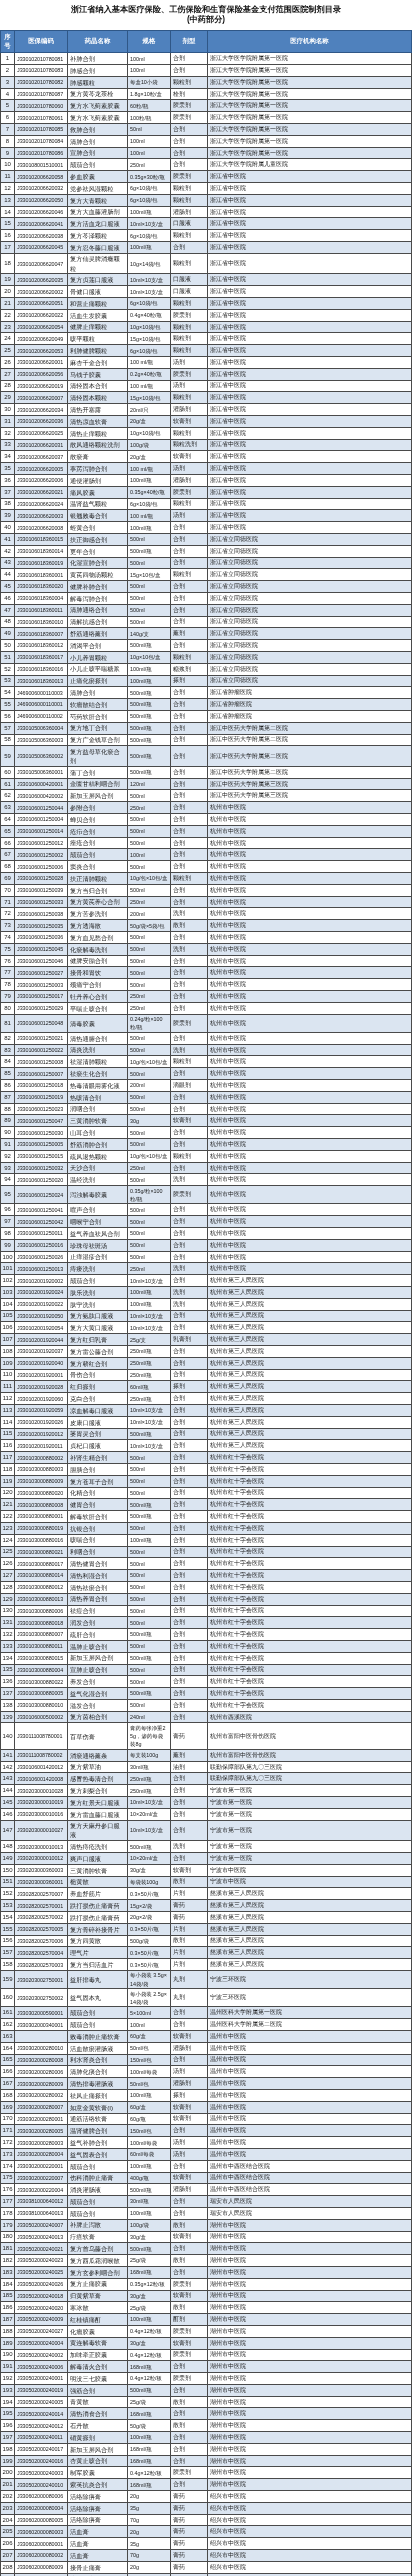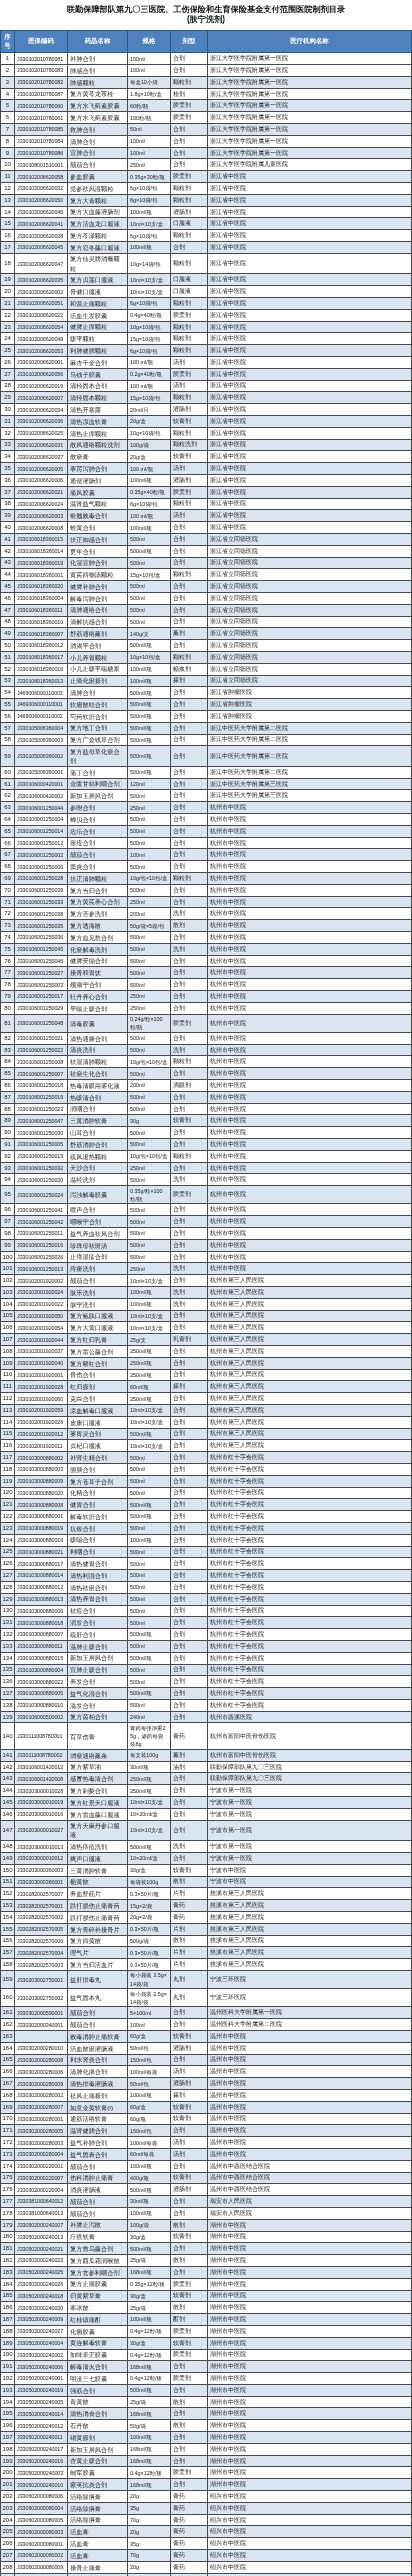--- a/index.html
+++ b/index.html
@@ -40,22 +40,22 @@
   <div class="wm-layer">
       <div class="wm" style="top: 134px; left: 72px;">医药云端工作室</div>
       <div class="wm" style="top: 577px; left: 72px;">医药云端工作室</div>
       <div class="wm" style="top: 1020px; left: 72px;">医药云端工作室</div>
       <div class="wm" style="top: 1463px; left: 72px;">医药云端工作室</div>
       <div class="wm" style="top: 1906px; left: 72px;">医药云端工作室</div>
       <div class="wm" style="top: 2349px; left: 72px;">医药云端工作室</div>
     </div>
 
   <div class="titles">
-    <h1>联勤保障部队第九〇三医院、工伤保险和生育保险基金支付范围医院制剂目录</h1>
-    <h2>(肤宁洗剂)</h2>
+    <h1>浙江省纳入基本医疗保险、工伤保险和生育保险基金支付范围医院制剂目录</h1>
+    <h2>(中药部分)</h2>
   </div>
 
   <table>
     <colgroup>
       <col class="no">
         <col class="code">
         <col class="name">
       <col class="spec">
         <col class="form">
         <col class="hosp">

